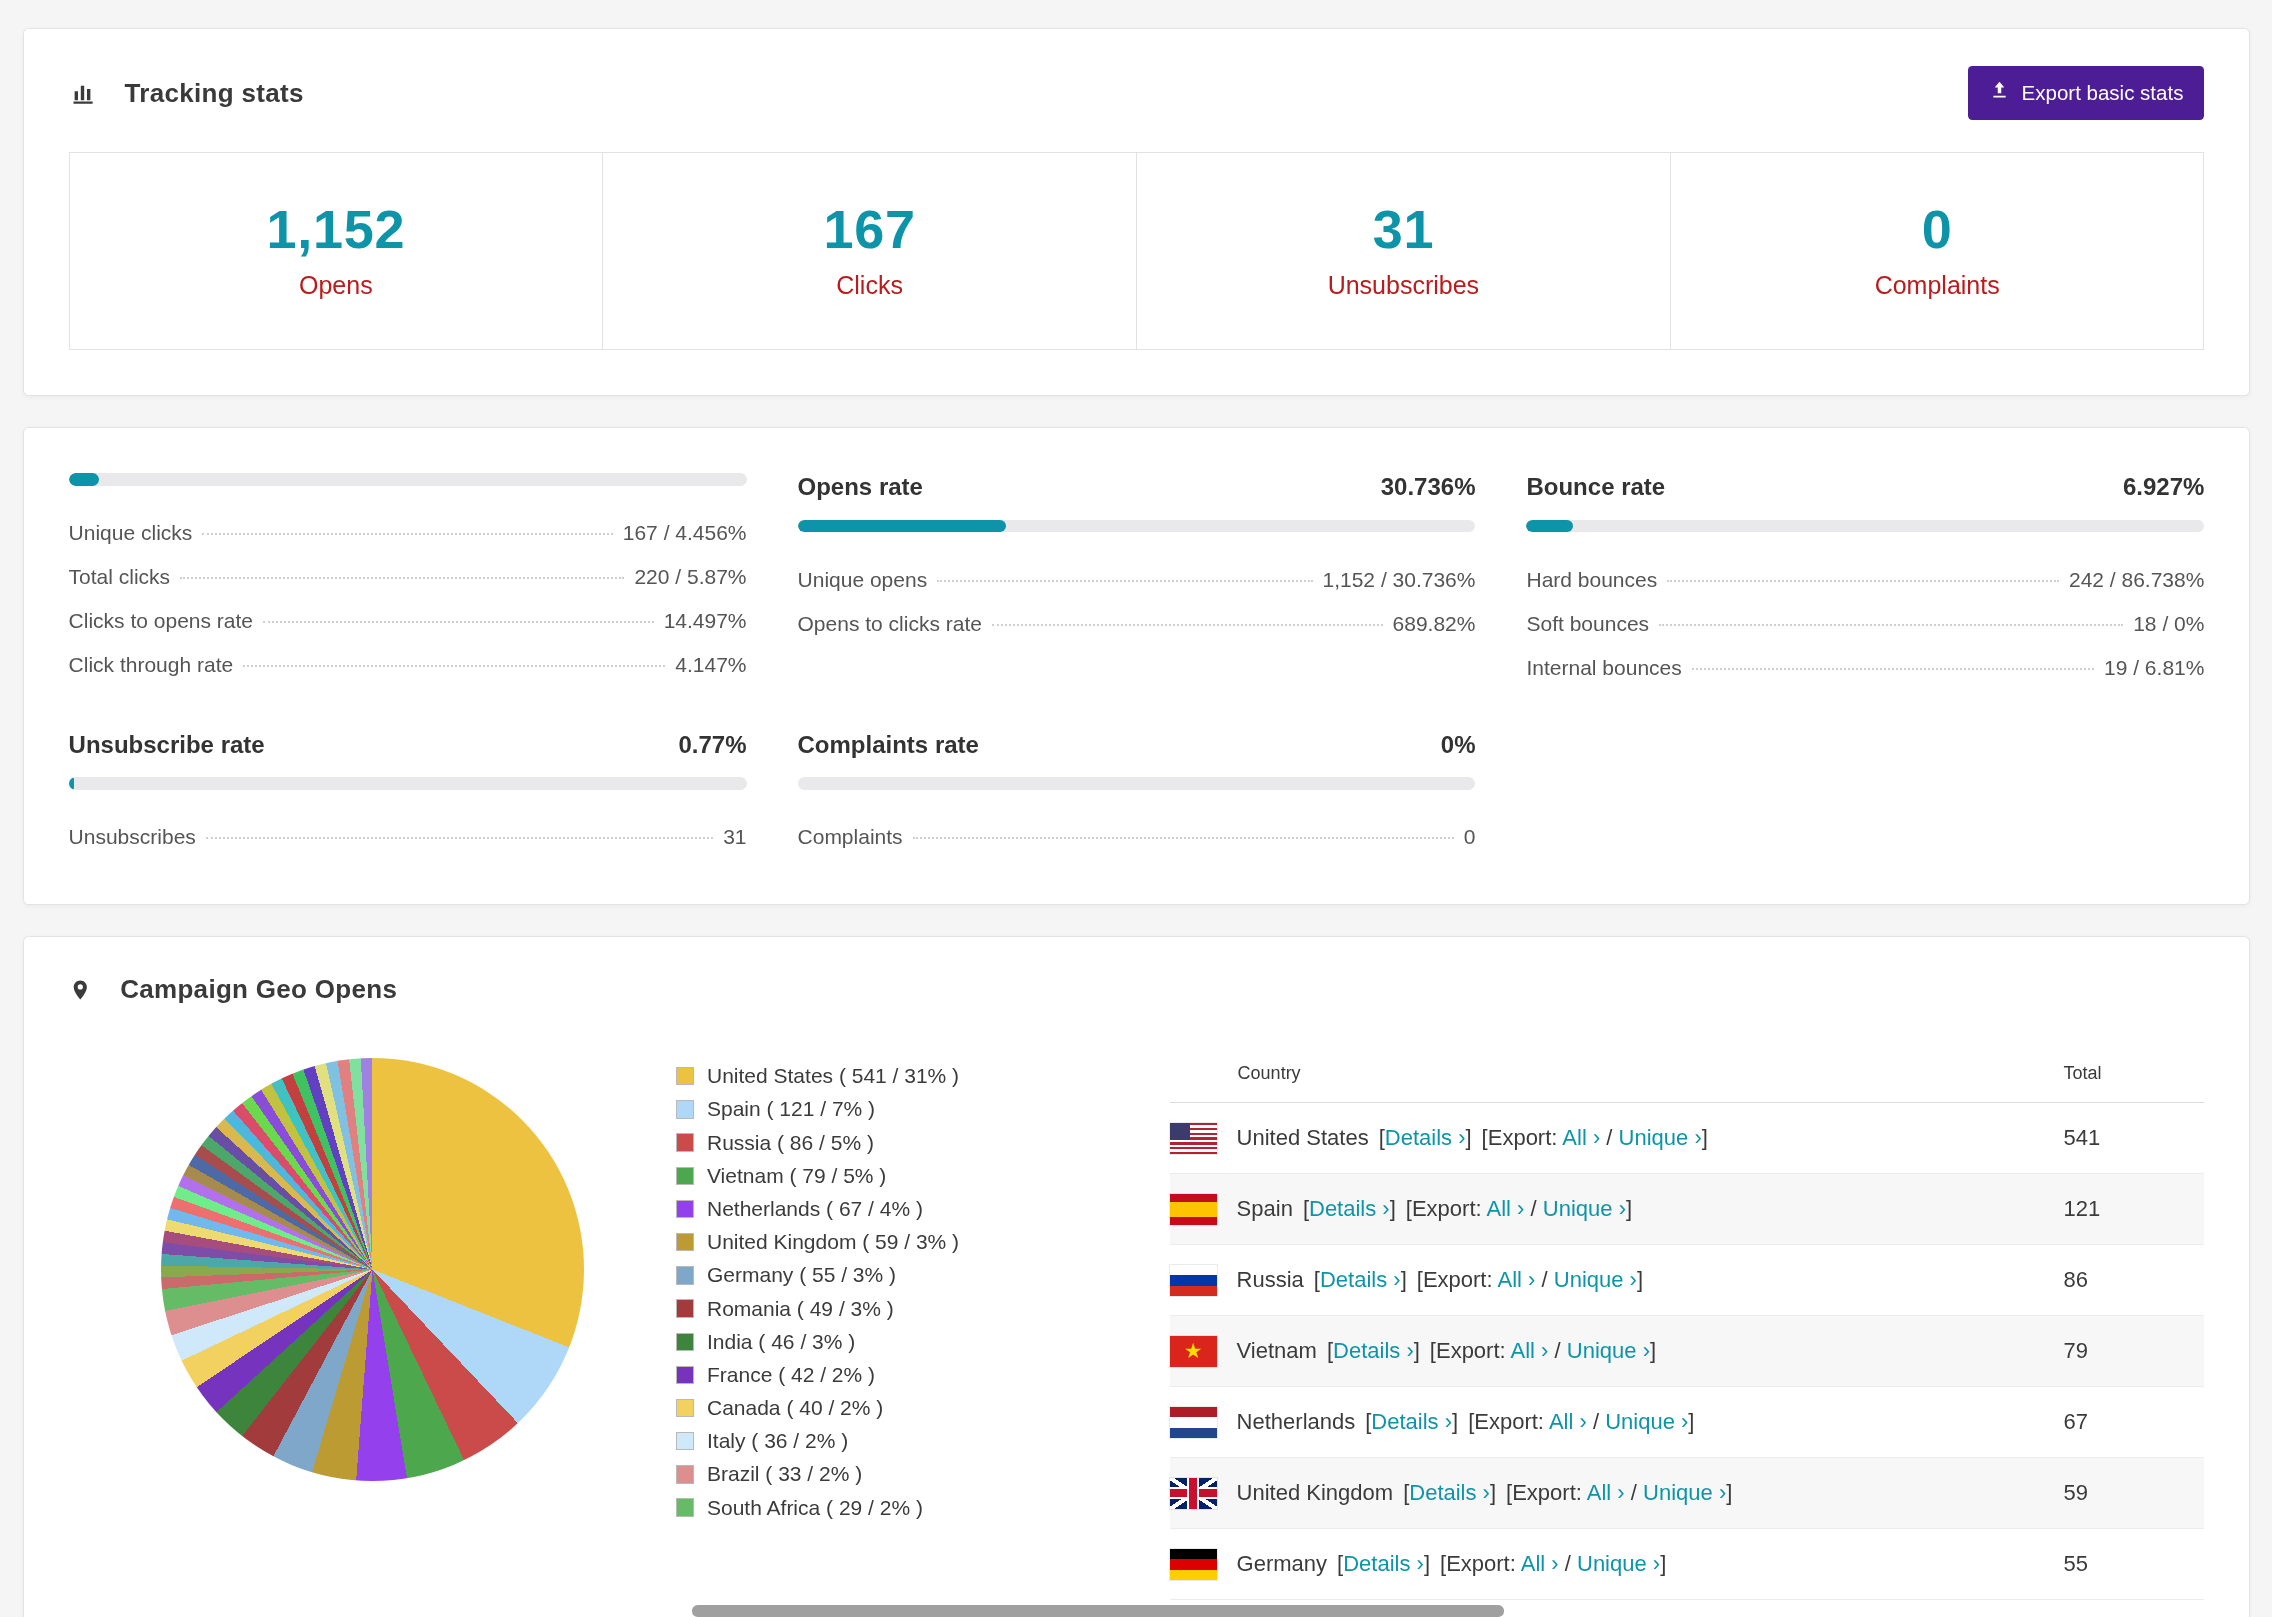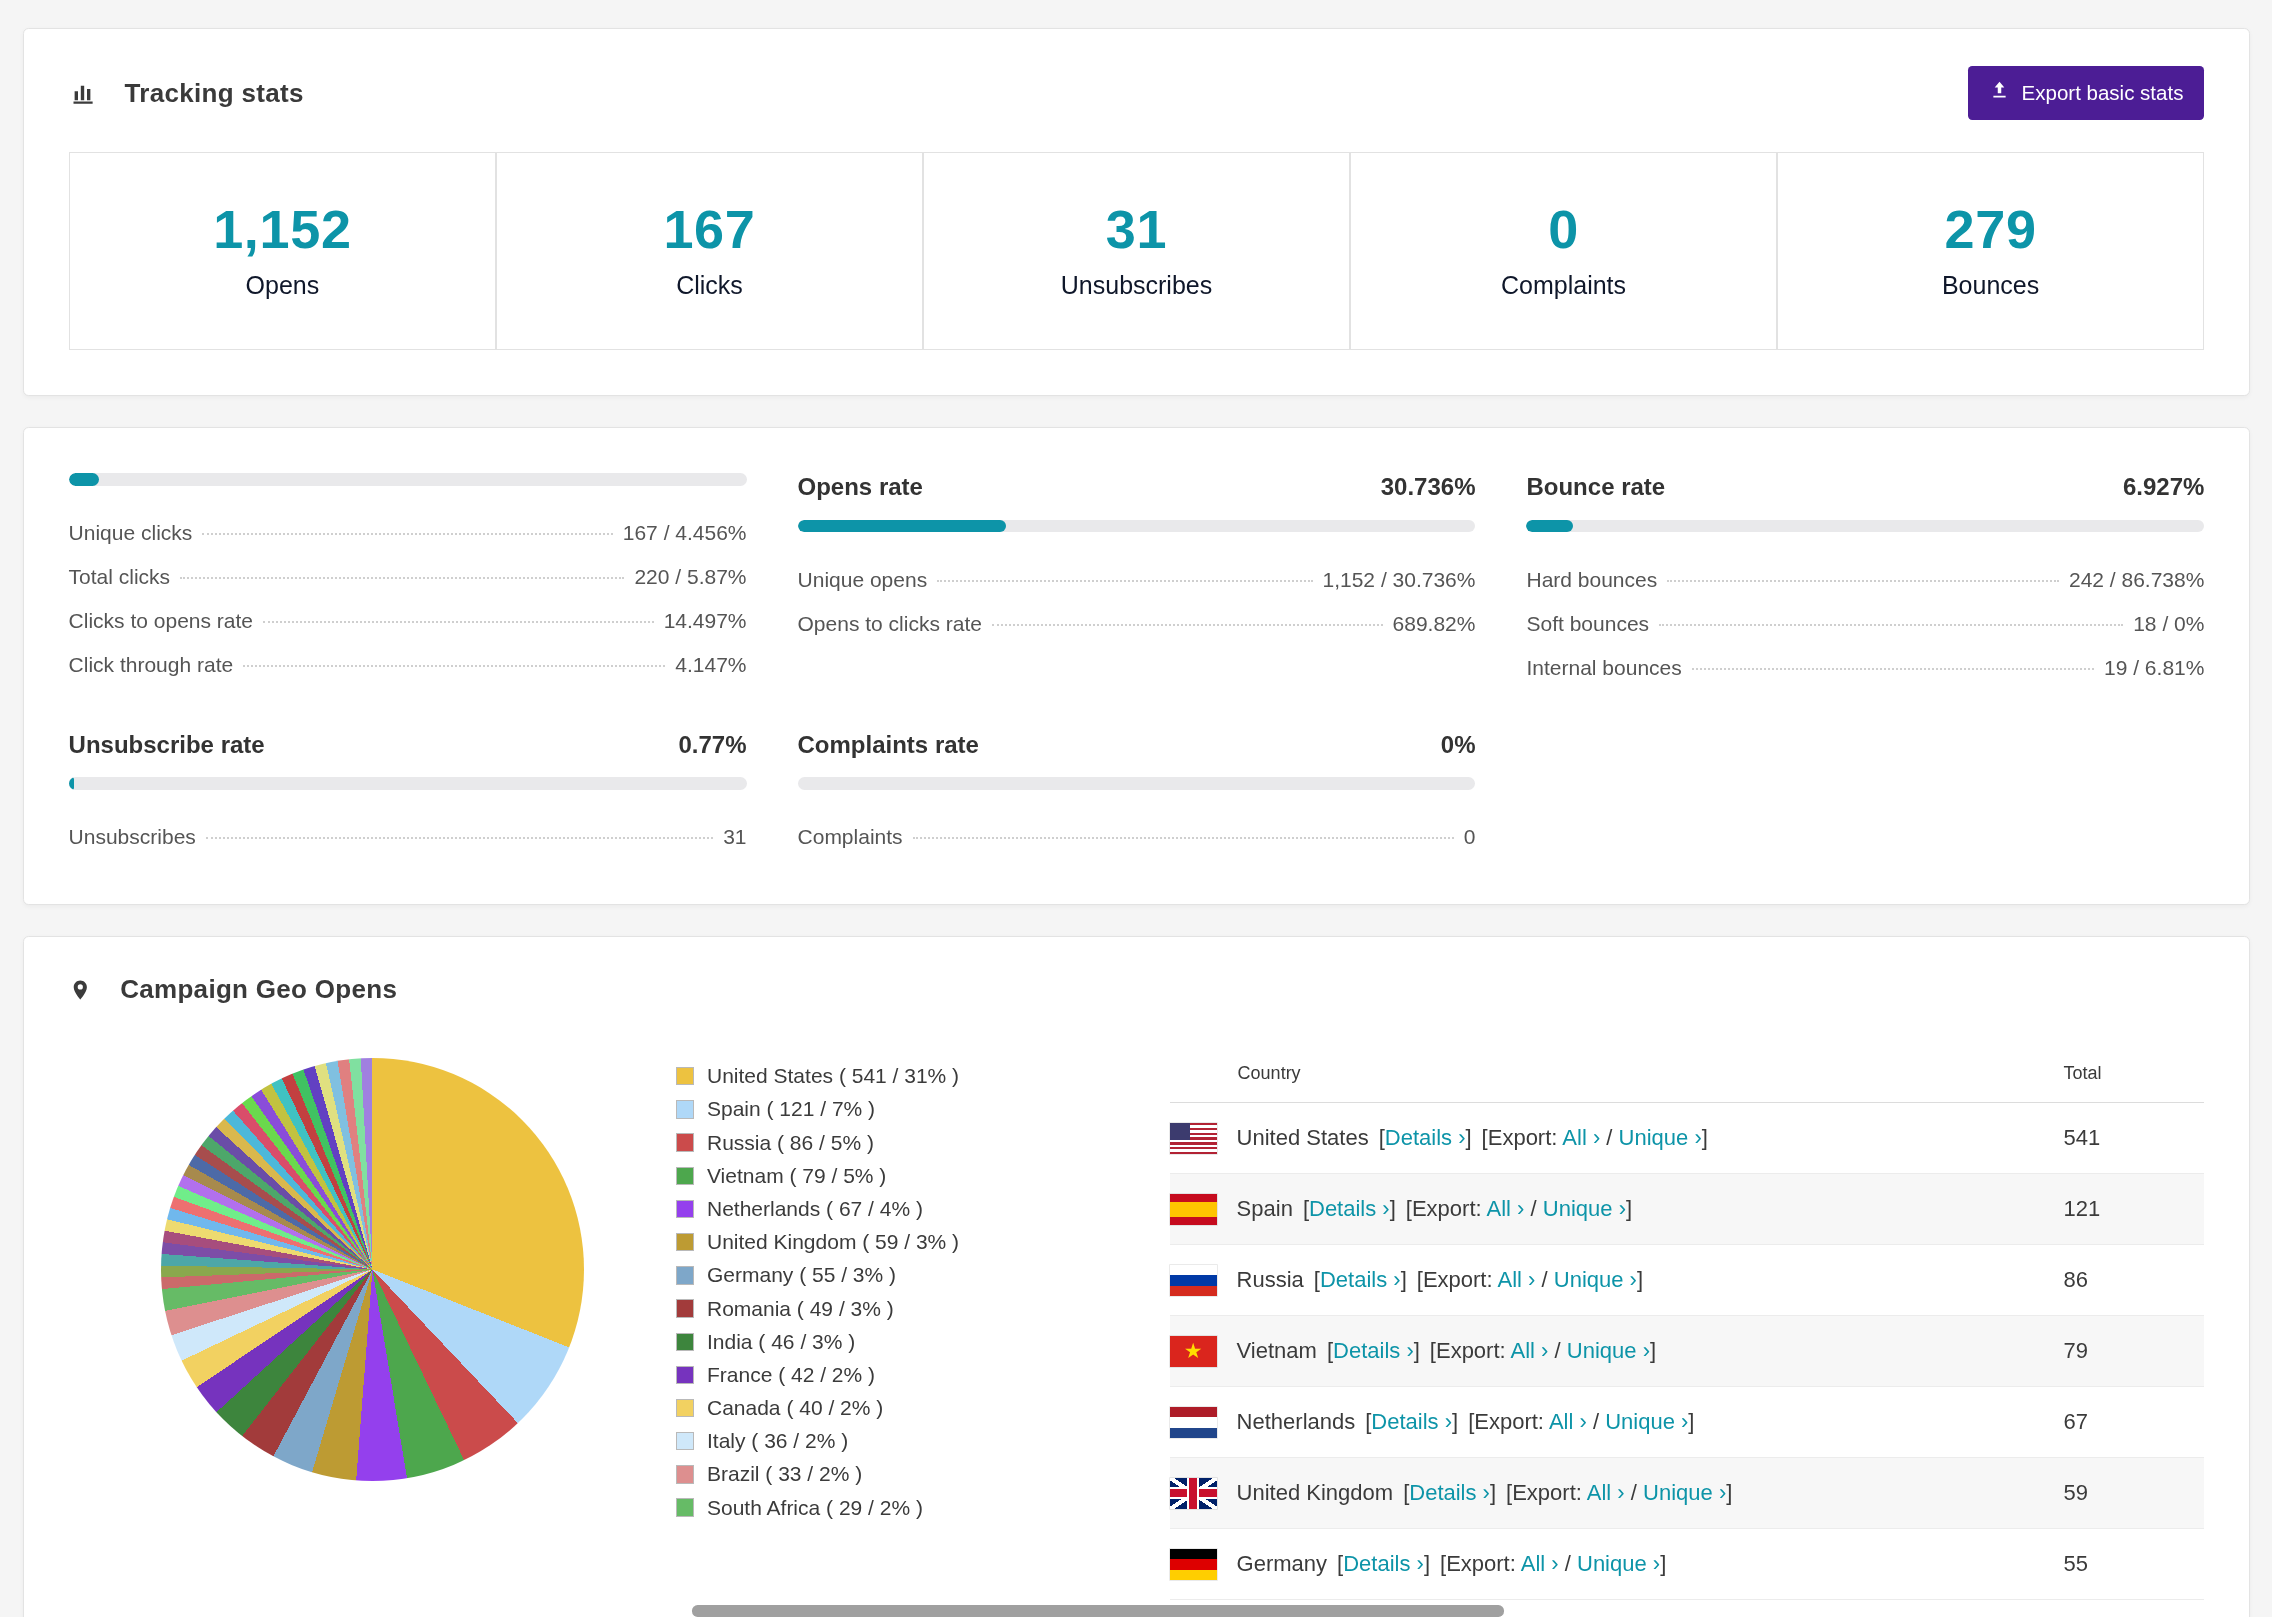--- a/index.html
+++ b/index.html
@@ -29,21 +29,21 @@
     background:#4c1d95; color:#fff; border:none; border-radius:4.2px;
     font-size:20.5px; padding:14px 21px; font-family:inherit; cursor:pointer;
   }
   .stats-row{ display:flex; margin:0 45px 45px; }
   .stat{
     flex:1; border:0.7px solid #e2e2e2; margin-left:-0.7px;
     text-align:center; padding:45px 0 49px;
   }
   .stat:first-child{ margin-left:0; }
   .stat-value{ font-size:54px; font-weight:700; color:#0d94a8; letter-spacing:0.7px; }
-  .stat-label{ font-size:25px; color:#0f172a; margin-top:11.3px; }
+  .stat-label{ font-size:25px; color:#b91c1c; margin-top:11.3px; }
 
   
   .rates-card{ padding:45px; }
   .rates-grid{
     display:grid; grid-template-columns:repeat(3,1fr);
     column-gap:51px; row-gap:41px;
   }
   .rate-head{ display:flex; justify-content:space-between; align-items:baseline; margin-bottom:18.4px; }
   .rate-title{ font-size:24px; font-weight:700; color:#333; }
   .rate-value{ font-size:24px; font-weight:700; color:#333; }
@@ -137,24 +137,20 @@
     <div class="stat-label">Clicks</div>
   </div>
         <div class="stat">
     <div class="stat-value">31</div>
     <div class="stat-label">Unsubscribes</div>
   </div>
         <div class="stat">
     <div class="stat-value">0</div>
     <div class="stat-label">Complaints</div>
   </div>
-        <div class="stat">
-    <div class="stat-value">279</div>
-    <div class="stat-label">Bounces</div>
-  </div>
       </div>
   </section>
 
   <section class="card rates-card">
     <div class="rates-grid" id="rates-grid">
         <div class="rate-panel">
     <div class="bar">
             <div class="bar-fill" style="width: 4.46%;"></div>
           </div>
     <div class="rate-rows">

